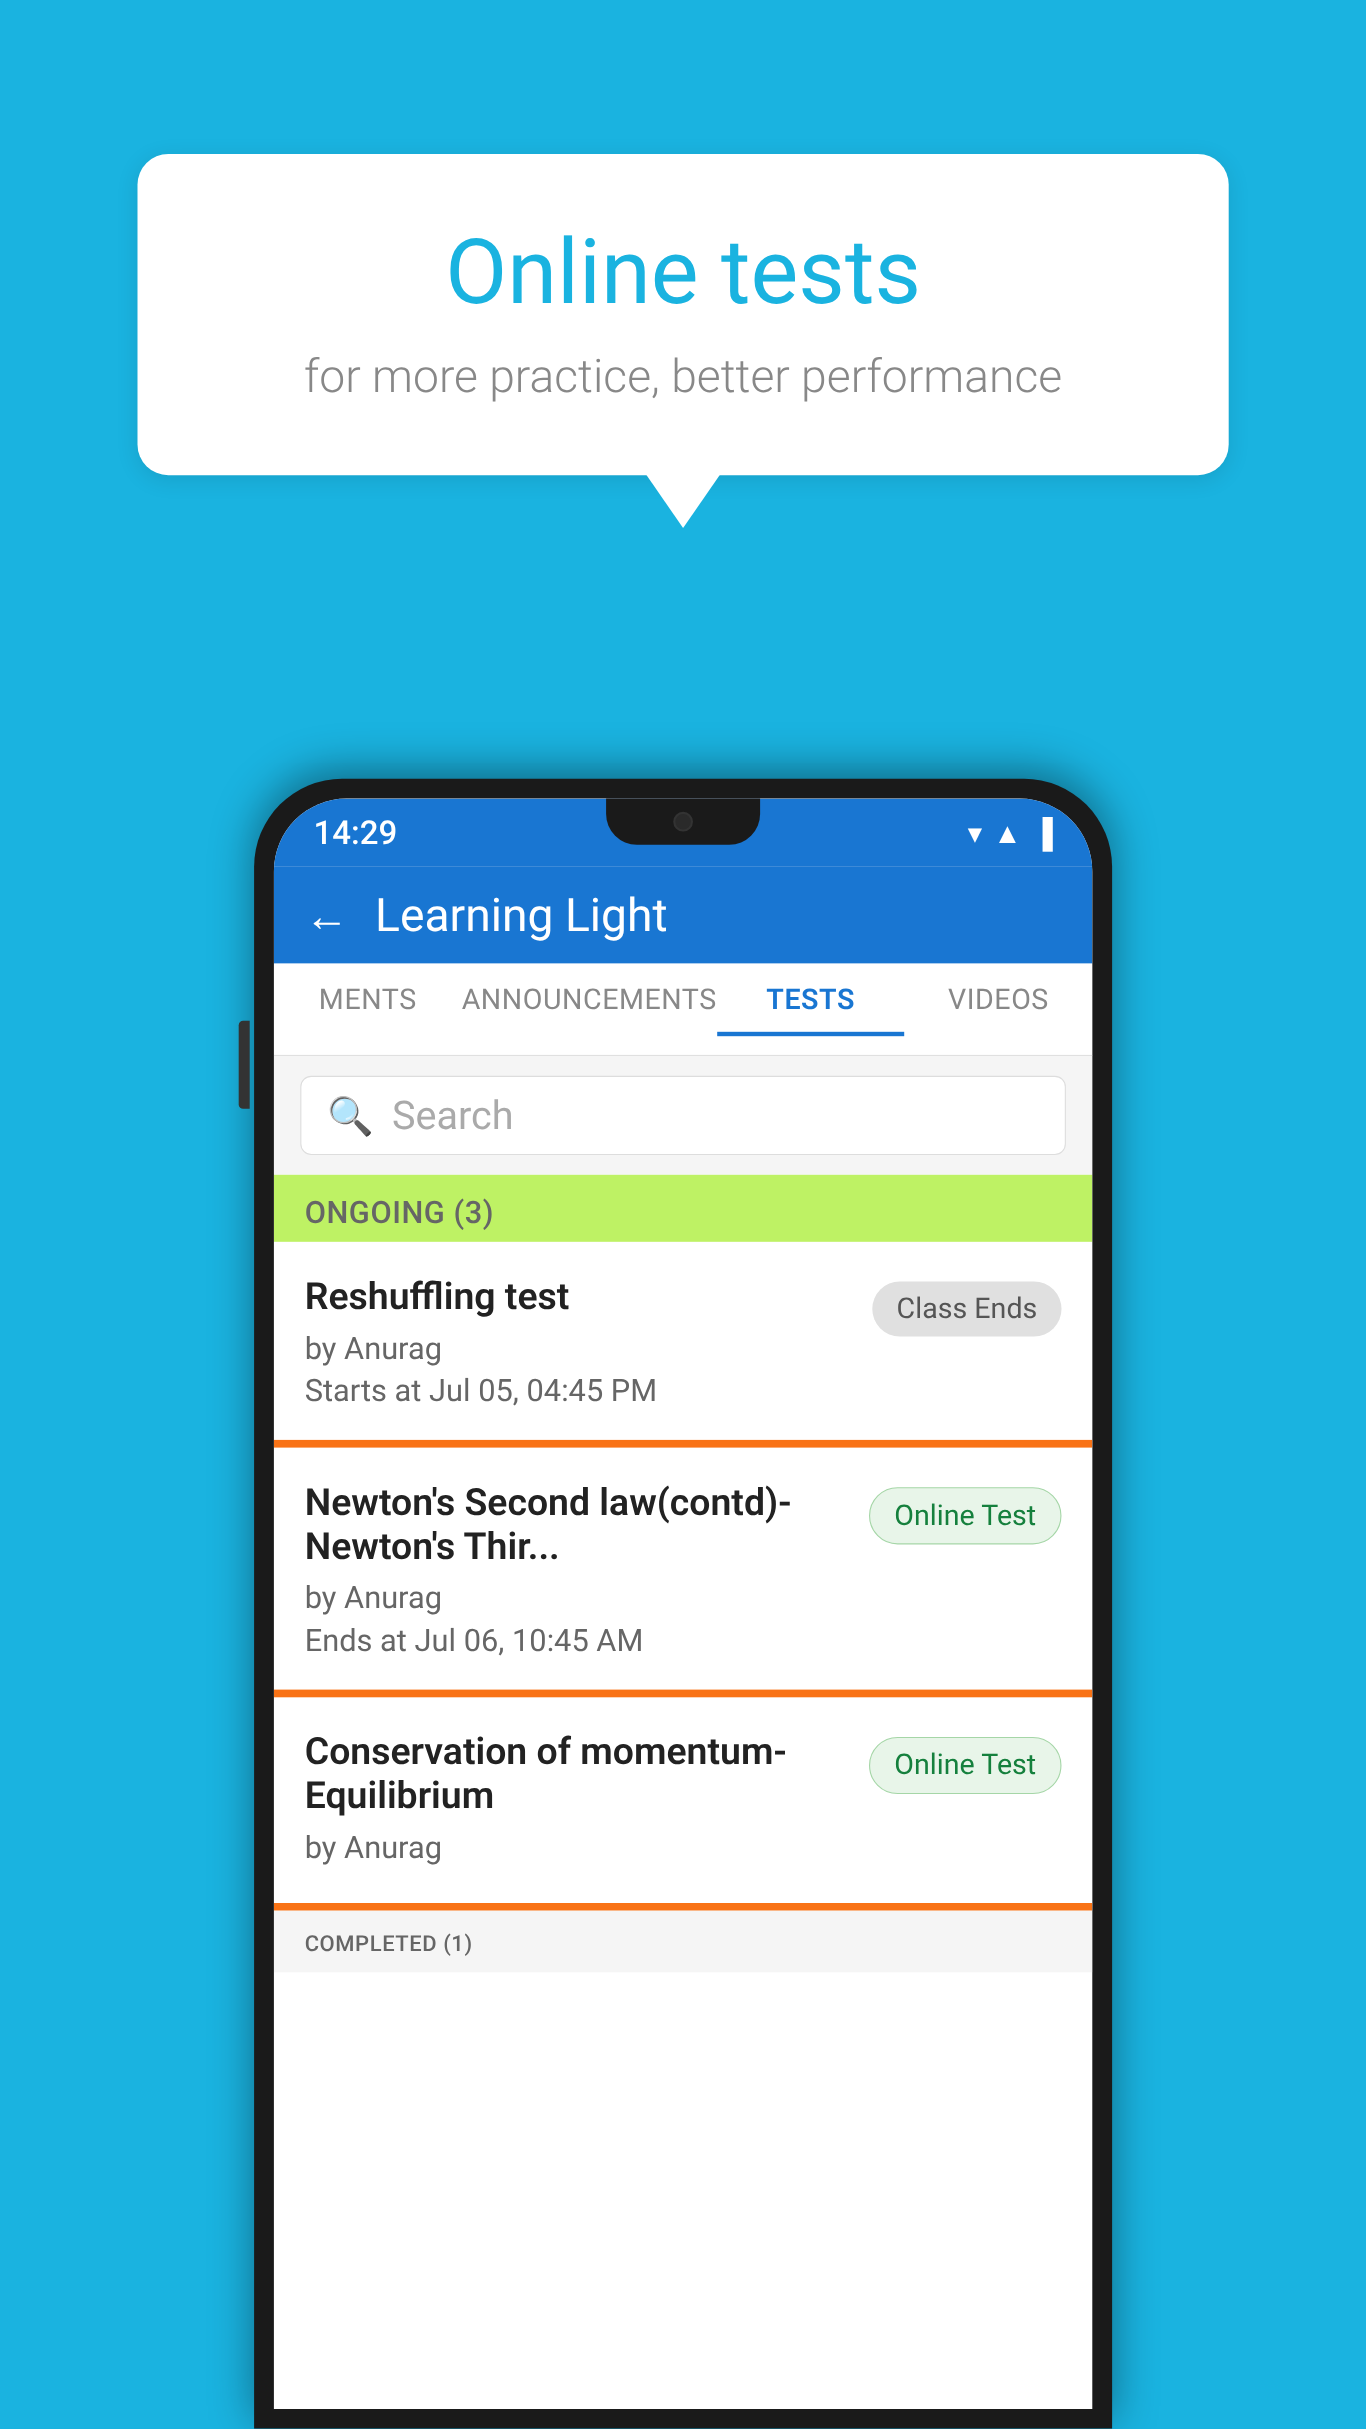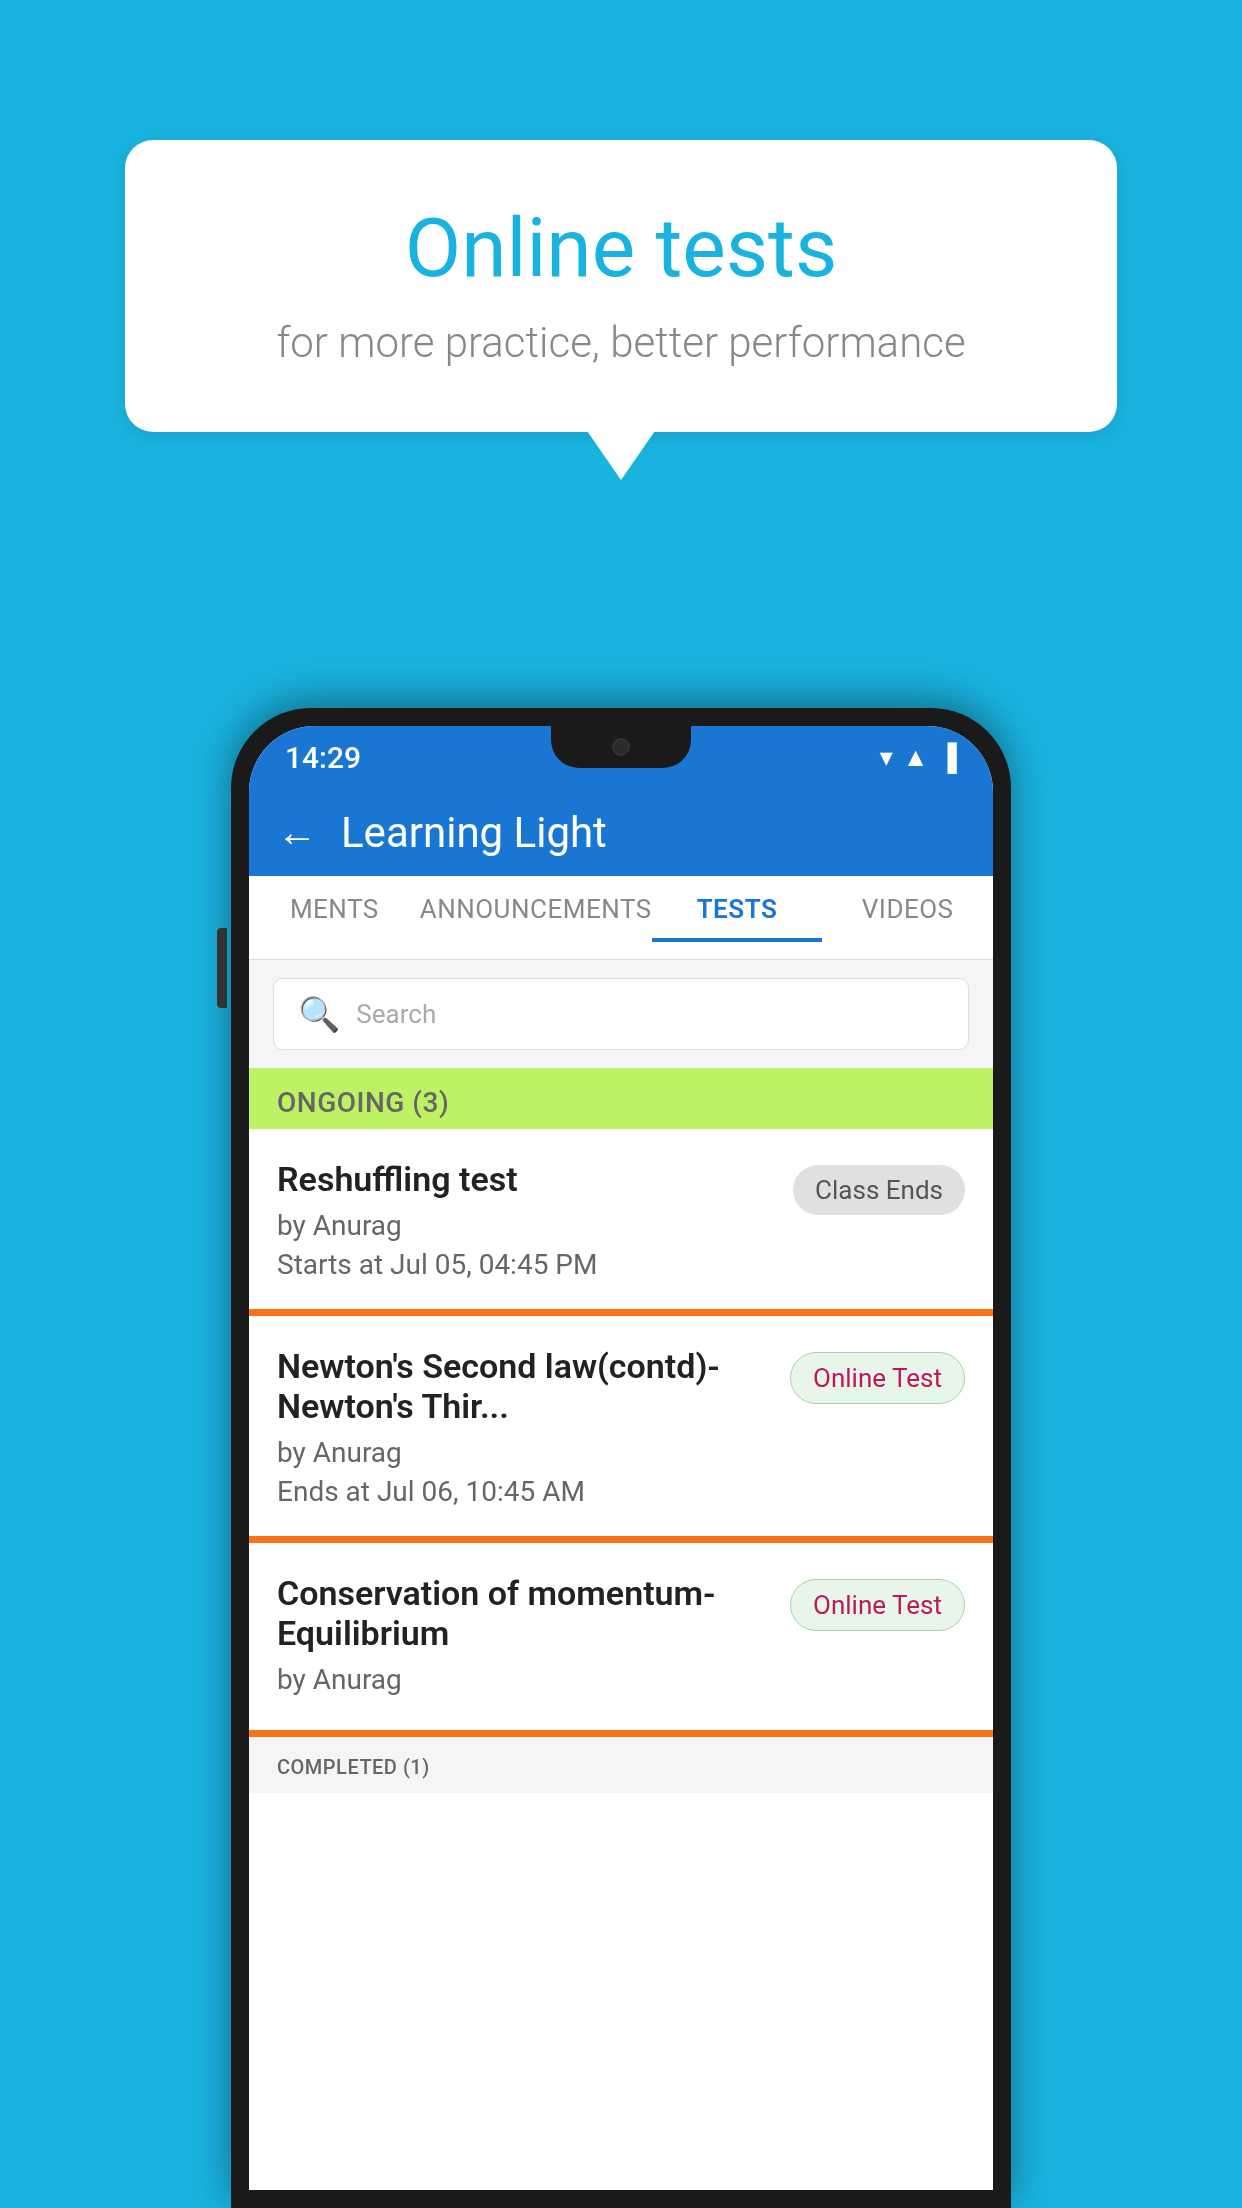--- a/index.html
+++ b/index.html
@@ -222,21 +222,21 @@
       gap: 16px;
     }
 
     .search-icon-wrap {
       color: #aaa;
       font-size: 34px;
     }
 
     .search-placeholder {
       color: #aaa;
-      font-size: 26px;
+      font-size: 36px;
     }
 
     
     .section-header {
       padding: 18px 28px 10px;
       font-size: 28px;
       color: #666;
       font-weight: 500;
       letter-spacing: 0.5px;
       background: #bef264;
@@ -287,21 +287,21 @@
       margin-top: 6px;
     }
 
     .badge-class {
       background: #e0e0e0;
       color: #555;
     }
 
     .badge-online {
       background: #e8f5e9;
-      color: #be185d;
+      color: #15803d;
       border: 1.5px solid #a5d6a7;
     }
 
     
     .completed-section {
       background: #f5f5f5;
       padding: 18px 28px 14px;
       font-size: 20px;
       color: #666;
       font-weight: 500;

